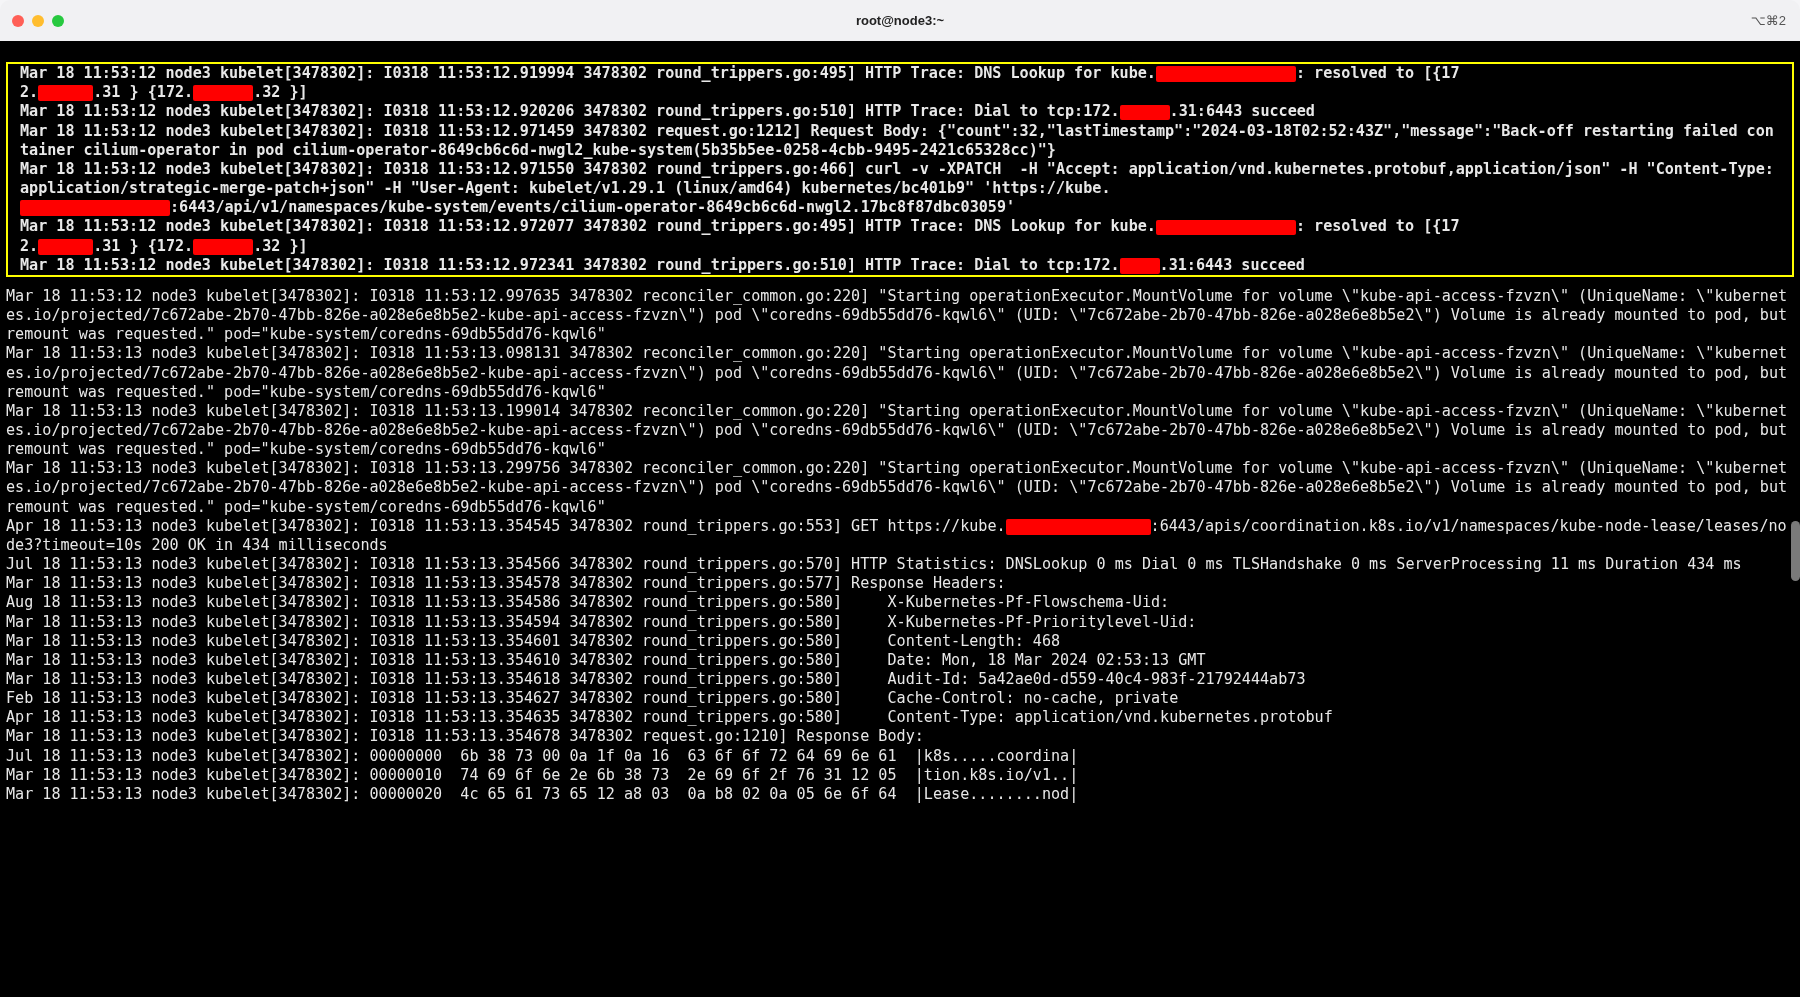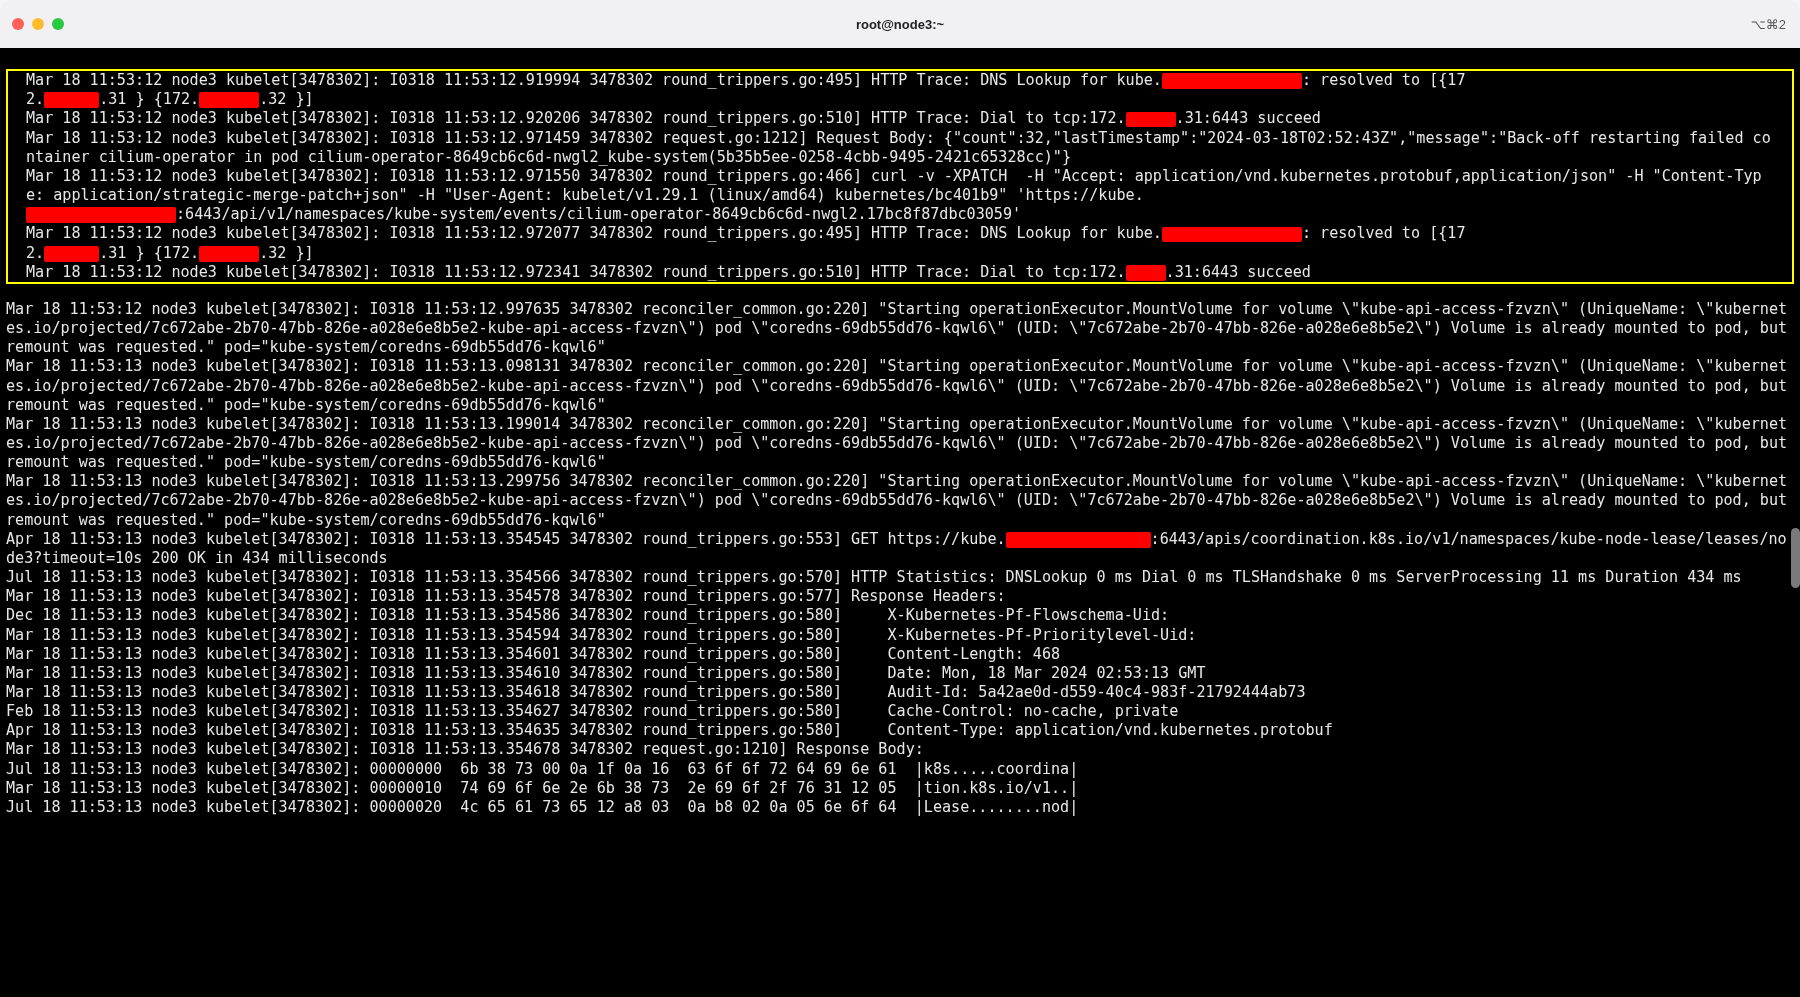--- a/index.html
+++ b/index.html
@@ -6,21 +6,21 @@
   html, body { width: 100%; height: 100%; }
   body {
     font-family: "SF Mono", ui-monospace, Menlo, Consolas, monospace;
     background: #f5f5f7;
     display: flex;
     flex-direction: column;
     width: 1800px;
     height: 997px;
   }
   .titlebar {
-    height: 48px;
+    height: 41px;
     background: #f1f1f3;
     display: flex;
     align-items: center;
     padding: 0 12px;
     position: relative;
     border-top-left-radius: 10px;
     border-top-right-radius: 10px;
   }
   .traffic-lights { display: flex; gap: 8px; }
   .tl { width: 12px; height: 12px; border-radius: 50%; }
@@ -46,22 +46,23 @@
     padding: 2px 6px 20px 6px;
     overflow: hidden;
     position: relative;
   }
   .term-inner {
     white-space: pre-wrap;
     word-break: break-all;
   }
   .highlight-box {
     border: 2px solid #ffff00;
-    padding: 0 18px;
-    margin-bottom: 16px;
+    padding: 0 12px;
+    margin-bottom: 10px;
+    font-weight: bold;
   }
   .redact {
     display:inline-block;
     background:#ff0000;
     border-radius:2px;
     vertical-align: text-bottom;
     height: 1.05em;
   }
   
   .rw-140{width:140px}
@@ -102,28 +103,28 @@
 <span class="redact rw-150"></span><span>:6443/api/v1/namespaces/kube-system/events/cilium-operator-8649cb6c6d-nwgl2.17bc8f87dbc03059'</span>
 <span>Mar 18 11:53:12 node3 kubelet[3478302]: I0318 11:53:12.972077 3478302 round_trippers.go:495] HTTP Trace: DNS Lookup for kube.</span><span class="redact rw-140"></span><span>: resolved to [{17</span>
 <span>2.</span><span class="redact rw-55"></span><span>.31 } {172.</span><span class="redact rw-60"></span><span>.32 }]</span>
 <span>Mar 18 11:53:12 node3 kubelet[3478302]: I0318 11:53:12.972341 3478302 round_trippers.go:510] HTTP Trace: Dial to tcp:172.</span><span class="redact rw-40"></span><span>.31:6443 succeed</span></div><span>Mar 18 11:53:12 node3 kubelet[3478302]: I0318 11:53:12.997635 3478302 reconciler_common.go:220] "Starting operationExecutor.MountVolume for volume \"kube-api-access-fzvzn\" (UniqueName: \"kubernetes.io/projected/7c672abe-2b70-47bb-826e-a028e6e8b5e2-kube-api-access-fzvzn\") pod \"coredns-69db55dd76-kqwl6\" (UID: \"7c672abe-2b70-47bb-826e-a028e6e8b5e2\") Volume is already mounted to pod, but remount was requested." pod="kube-system/coredns-69db55dd76-kqwl6"</span>
 <span>Mar 18 11:53:13 node3 kubelet[3478302]: I0318 11:53:13.098131 3478302 reconciler_common.go:220] "Starting operationExecutor.MountVolume for volume \"kube-api-access-fzvzn\" (UniqueName: \"kubernetes.io/projected/7c672abe-2b70-47bb-826e-a028e6e8b5e2-kube-api-access-fzvzn\") pod \"coredns-69db55dd76-kqwl6\" (UID: \"7c672abe-2b70-47bb-826e-a028e6e8b5e2\") Volume is already mounted to pod, but remount was requested." pod="kube-system/coredns-69db55dd76-kqwl6"</span>
 <span>Mar 18 11:53:13 node3 kubelet[3478302]: I0318 11:53:13.199014 3478302 reconciler_common.go:220] "Starting operationExecutor.MountVolume for volume \"kube-api-access-fzvzn\" (UniqueName: \"kubernetes.io/projected/7c672abe-2b70-47bb-826e-a028e6e8b5e2-kube-api-access-fzvzn\") pod \"coredns-69db55dd76-kqwl6\" (UID: \"7c672abe-2b70-47bb-826e-a028e6e8b5e2\") Volume is already mounted to pod, but remount was requested." pod="kube-system/coredns-69db55dd76-kqwl6"</span>
 <span>Mar 18 11:53:13 node3 kubelet[3478302]: I0318 11:53:13.299756 3478302 reconciler_common.go:220] "Starting operationExecutor.MountVolume for volume \"kube-api-access-fzvzn\" (UniqueName: \"kubernetes.io/projected/7c672abe-2b70-47bb-826e-a028e6e8b5e2-kube-api-access-fzvzn\") pod \"coredns-69db55dd76-kqwl6\" (UID: \"7c672abe-2b70-47bb-826e-a028e6e8b5e2\") Volume is already mounted to pod, but remount was requested." pod="kube-system/coredns-69db55dd76-kqwl6"</span>
 <span>Apr 18 11:53:13 node3 kubelet[3478302]: I0318 11:53:13.354545 3478302 round_trippers.go:553] GET https://kube.</span><span class="redact rw-145"></span><span>:6443/apis/coordination.k8s.io/v1/namespaces/kube-node-lease/leases/node3?timeout=10s 200 OK in 434 milliseconds</span>
 <span>Jul 18 11:53:13 node3 kubelet[3478302]: I0318 11:53:13.354566 3478302 round_trippers.go:570] HTTP Statistics: DNSLookup 0 ms Dial 0 ms TLSHandshake 0 ms ServerProcessing 11 ms Duration 434 ms</span>
 <span>Mar 18 11:53:13 node3 kubelet[3478302]: I0318 11:53:13.354578 3478302 round_trippers.go:577] Response Headers:</span>
-<span>Dec 18 11:53:13 node3 kubelet[3478302]: I0318 11:53:13.354586 3478302 round_trippers.go:580]     X-Kubernetes-Pf-Flowschema-Uid:</span>
+<span>Aug 18 11:53:13 node3 kubelet[3478302]: I0318 11:53:13.354586 3478302 round_trippers.go:580]     X-Kubernetes-Pf-Flowschema-Uid:</span>
 <span>Mar 18 11:53:13 node3 kubelet[3478302]: I0318 11:53:13.354594 3478302 round_trippers.go:580]     X-Kubernetes-Pf-Prioritylevel-Uid:</span>
 <span>Mar 18 11:53:13 node3 kubelet[3478302]: I0318 11:53:13.354601 3478302 round_trippers.go:580]     Content-Length: 468</span>
 <span>Mar 18 11:53:13 node3 kubelet[3478302]: I0318 11:53:13.354610 3478302 round_trippers.go:580]     Date: Mon, 18 Mar 2024 02:53:13 GMT</span>
 <span>Mar 18 11:53:13 node3 kubelet[3478302]: I0318 11:53:13.354618 3478302 round_trippers.go:580]     Audit-Id: 5a42ae0d-d559-40c4-983f-21792444ab73</span>
 <span>Feb 18 11:53:13 node3 kubelet[3478302]: I0318 11:53:13.354627 3478302 round_trippers.go:580]     Cache-Control: no-cache, private</span>
 <span>Apr 18 11:53:13 node3 kubelet[3478302]: I0318 11:53:13.354635 3478302 round_trippers.go:580]     Content-Type: application/vnd.kubernetes.protobuf</span>
 <span>Mar 18 11:53:13 node3 kubelet[3478302]: I0318 11:53:13.354678 3478302 request.go:1210] Response Body:</span>
 <span>Jul 18 11:53:13 node3 kubelet[3478302]: 00000000  6b 38 73 00 0a 1f 0a 16  63 6f 6f 72 64 69 6e 61  |k8s.....coordina|</span>
 <span>Mar 18 11:53:13 node3 kubelet[3478302]: 00000010  74 69 6f 6e 2e 6b 38 73  2e 69 6f 2f 76 31 12 05  |tion.k8s.io/v1..|</span>
-<span>Jul 18 11:53:13 node3 kubelet[3478302]: 00000020  4c 65 61 73 65 12 a8 03  0a b8 02 0a 05 6e 6f 64  |Lease........nod|</span>
+<span>Mar 18 11:53:13 node3 kubelet[3478302]: 00000020  4c 65 61 73 65 12 a8 03  0a b8 02 0a 05 6e 6f 64  |Lease........nod|</span>
   </div>
   <div class="scrollbar-track">
     <div class="scrollbar-thumb"></div>
   </div>
 </div>
 
 </body></html>

